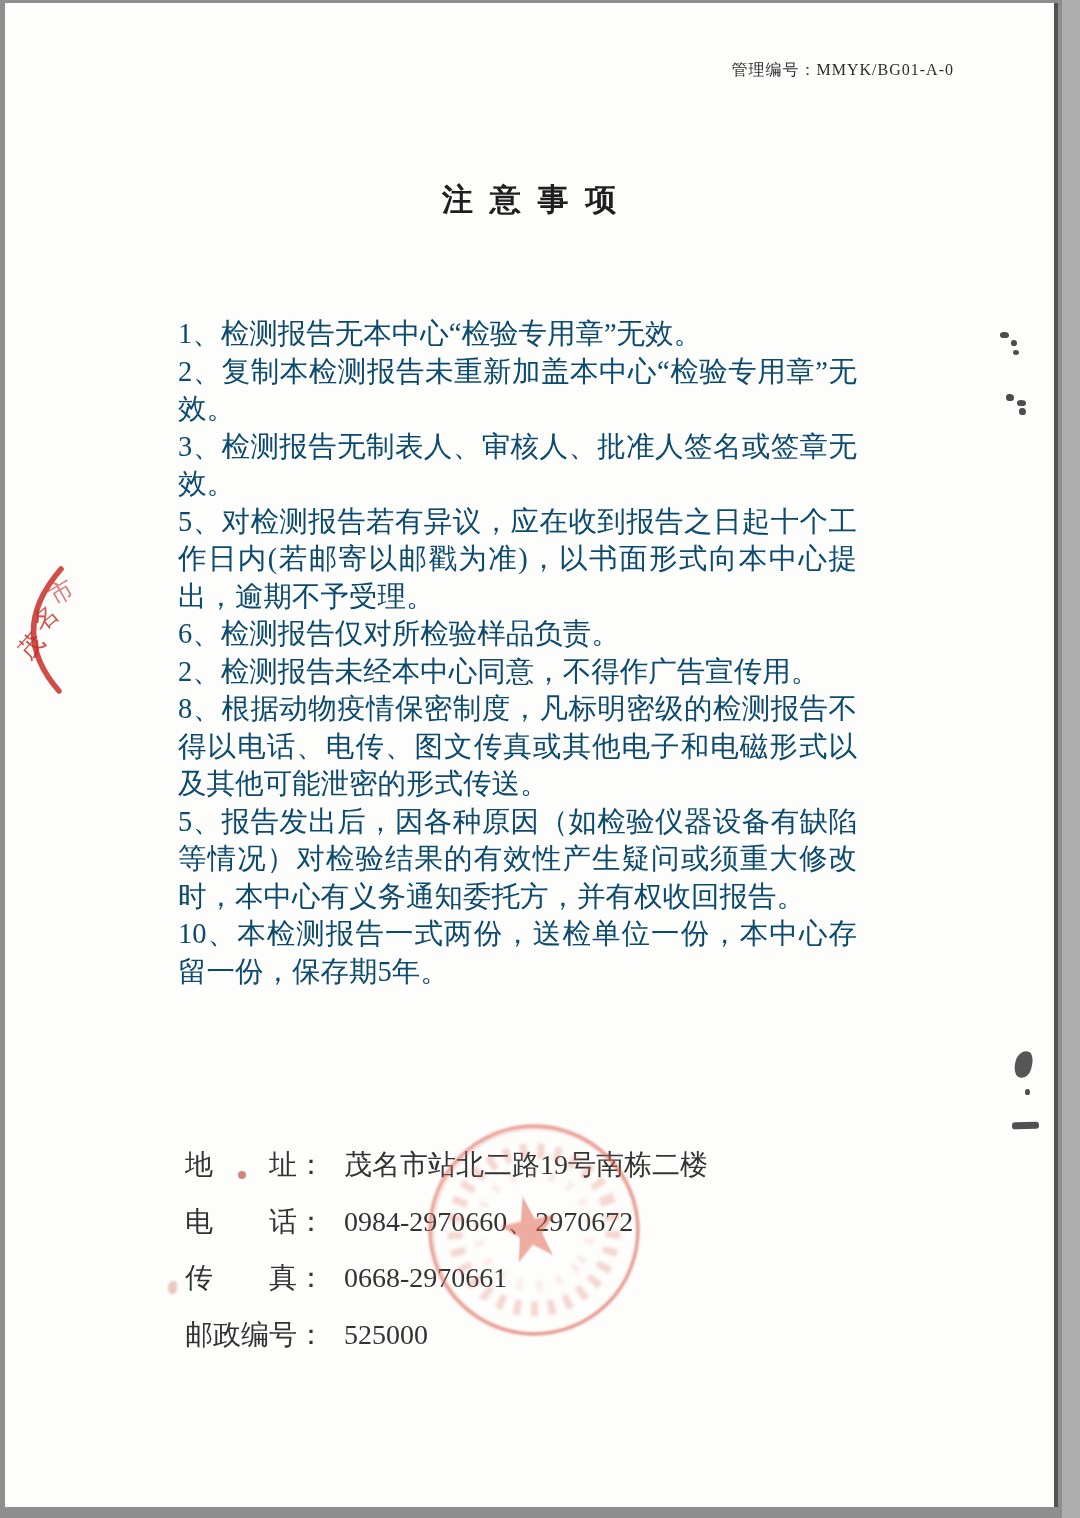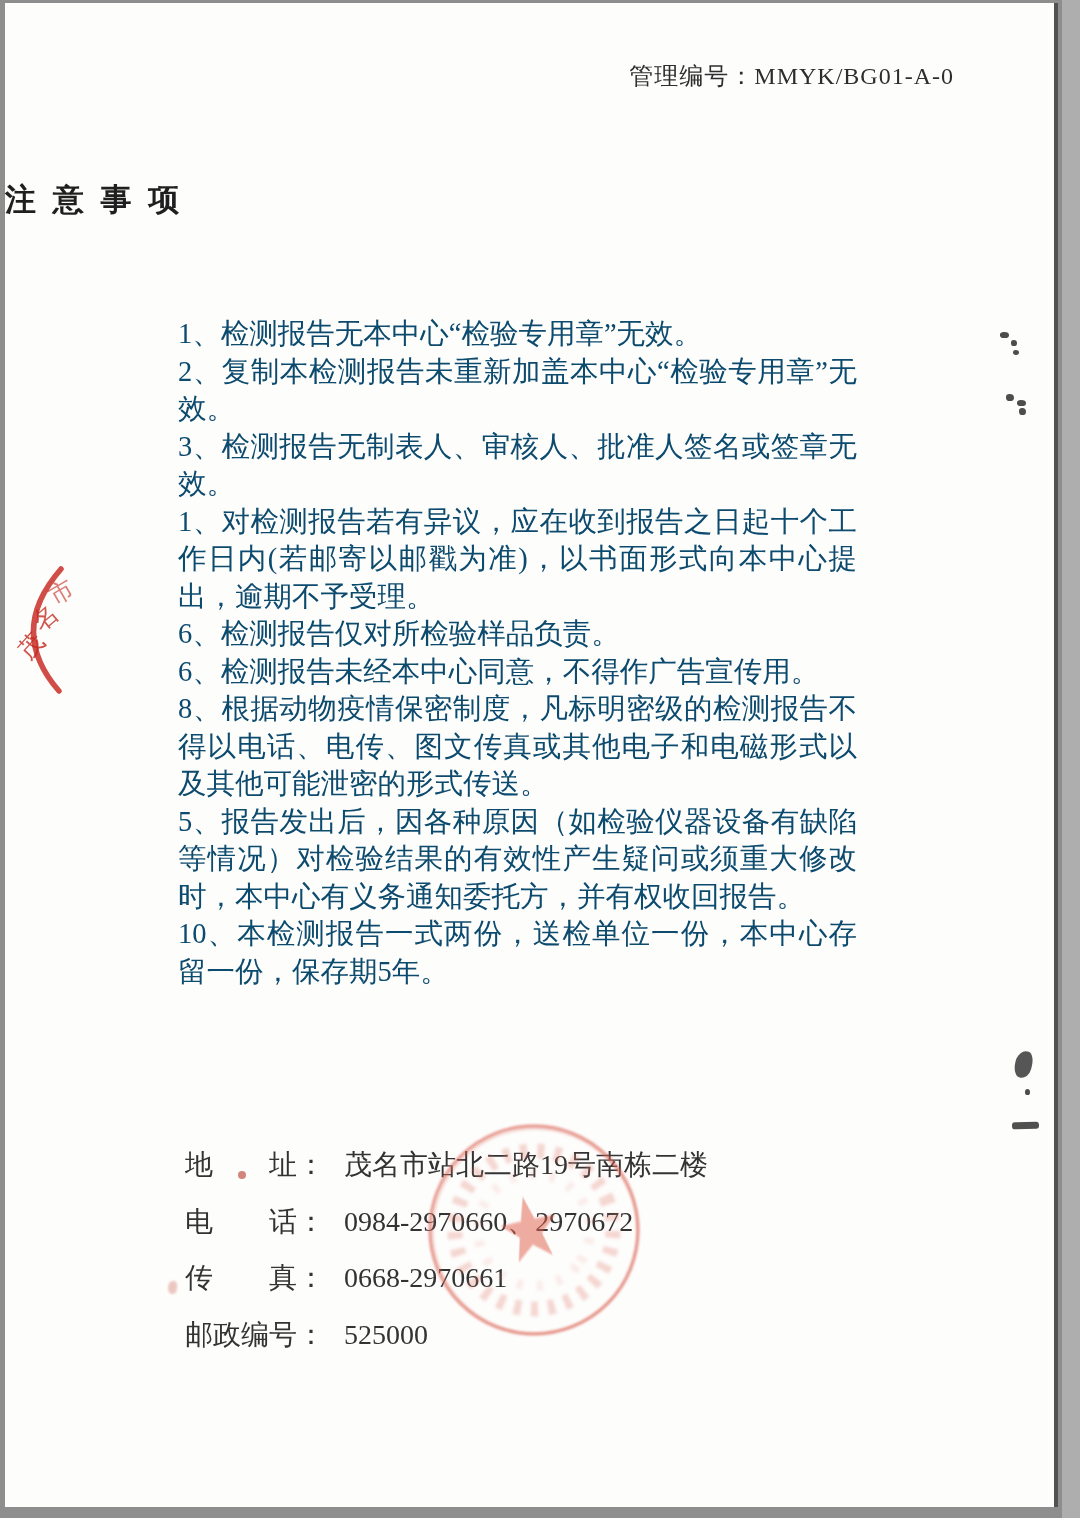--- a/index.html
+++ b/index.html
@@ -11,25 +11,25 @@
   .right-gutter{
     position:absolute;right:0;top:0;width:18px;height:1518px;background:#aeaeae;
   }
   .page{
     position:absolute;left:5px;top:3px;width:1053px;height:1504px;
     background:#fdfdfc;box-sizing:border-box;
     border-right:4px solid #525252;
   }
   .doc-number{
     position:absolute;top:57px;right:100px;
-    font-size:24px;letter-spacing:1px;color:#2d2d2d;white-space:nowrap;
+    font-size:16px;letter-spacing:1px;color:#2d2d2d;white-space:nowrap;
   }
   .page-title{
     position:absolute;top:176px;left:0;width:100%;margin:0;
-    font-size:31px;font-weight:600;color:#1f1f1f;
+    text-align:center;font-size:31px;font-weight:600;color:#1f1f1f;
     word-spacing:7px;letter-spacing:1px;
   }
   .notes{
     position:absolute;top:312px;left:173px;width:679px;
     font-size:28.5px;line-height:37.5px;color:#0c4a6e;
     text-align:justify;text-justify:inter-ideograph;
   }
   .notes p{margin:0;}
   .contact{
     position:absolute;top:1146px;left:180px;font-size:28px;color:#333;
@@ -51,23 +51,23 @@
 <div class="page">
 
   <div class="doc-number">管理编号：MMYK/BG01-A-0</div>
 
   <h1 class="page-title">注 意 事 项</h1>
 
   <div class="notes">
     <p>1、检测报告无本中心“检验专用章”无效。</p>
     <p>2、复制本检测报告未重新加盖本中心“检验专用章”无效。</p>
     <p>3、检测报告无制表人、审核人、批准人签名或签章无效。</p>
-    <p>1、对检测报告若有异议，应在收到报告之日起十个工作日内(若邮寄以邮戳为准)，以书面形式向本中心提出，逾期不予受理。</p>
+    <p>5、对检测报告若有异议，应在收到报告之日起十个工作日内(若邮寄以邮戳为准)，以书面形式向本中心提出，逾期不予受理。</p>
     <p>6、检测报告仅对所检验样品负责。</p>
-    <p>6、检测报告未经本中心同意，不得作广告宣传用。</p>
+    <p>2、检测报告未经本中心同意，不得作广告宣传用。</p>
     <p>8、根据动物疫情保密制度，凡标明密级的检测报告不得以电话、电传、图文传真或其他电子和电磁形式以及其他可能泄密的形式传送。</p>
     <p>5、报告发出后，因各种原因（如检验仪器设备有缺陷等情况）对检验结果的有效性产生疑问或须重大修改时，本中心有义务通知委托方，并有权收回报告。</p>
     <p>10、本检测报告一式两份，送检单位一份，本中心存留一份，保存期5年。</p>
   </div>
 
   <div class="contact">
     <div class="row">
       <span class="label">地　　址：</span>
       <span class="value">茂名市站北二路19号南栋二楼</span>
     </div>

